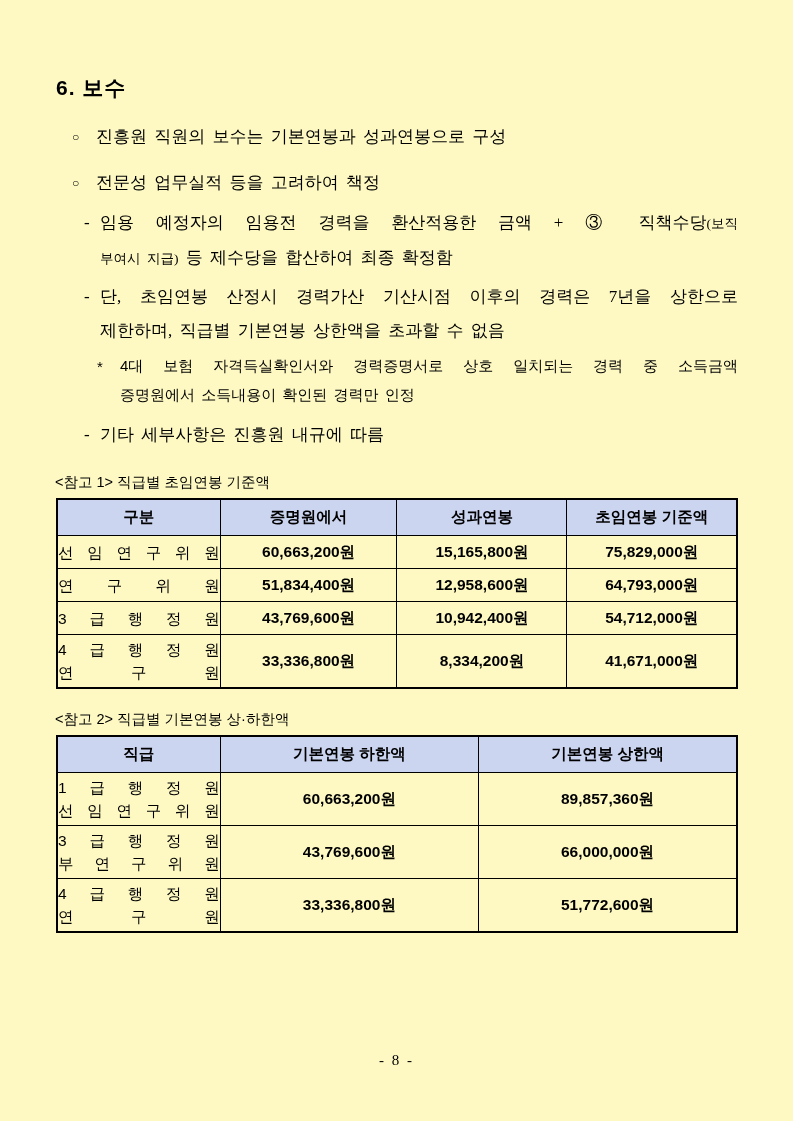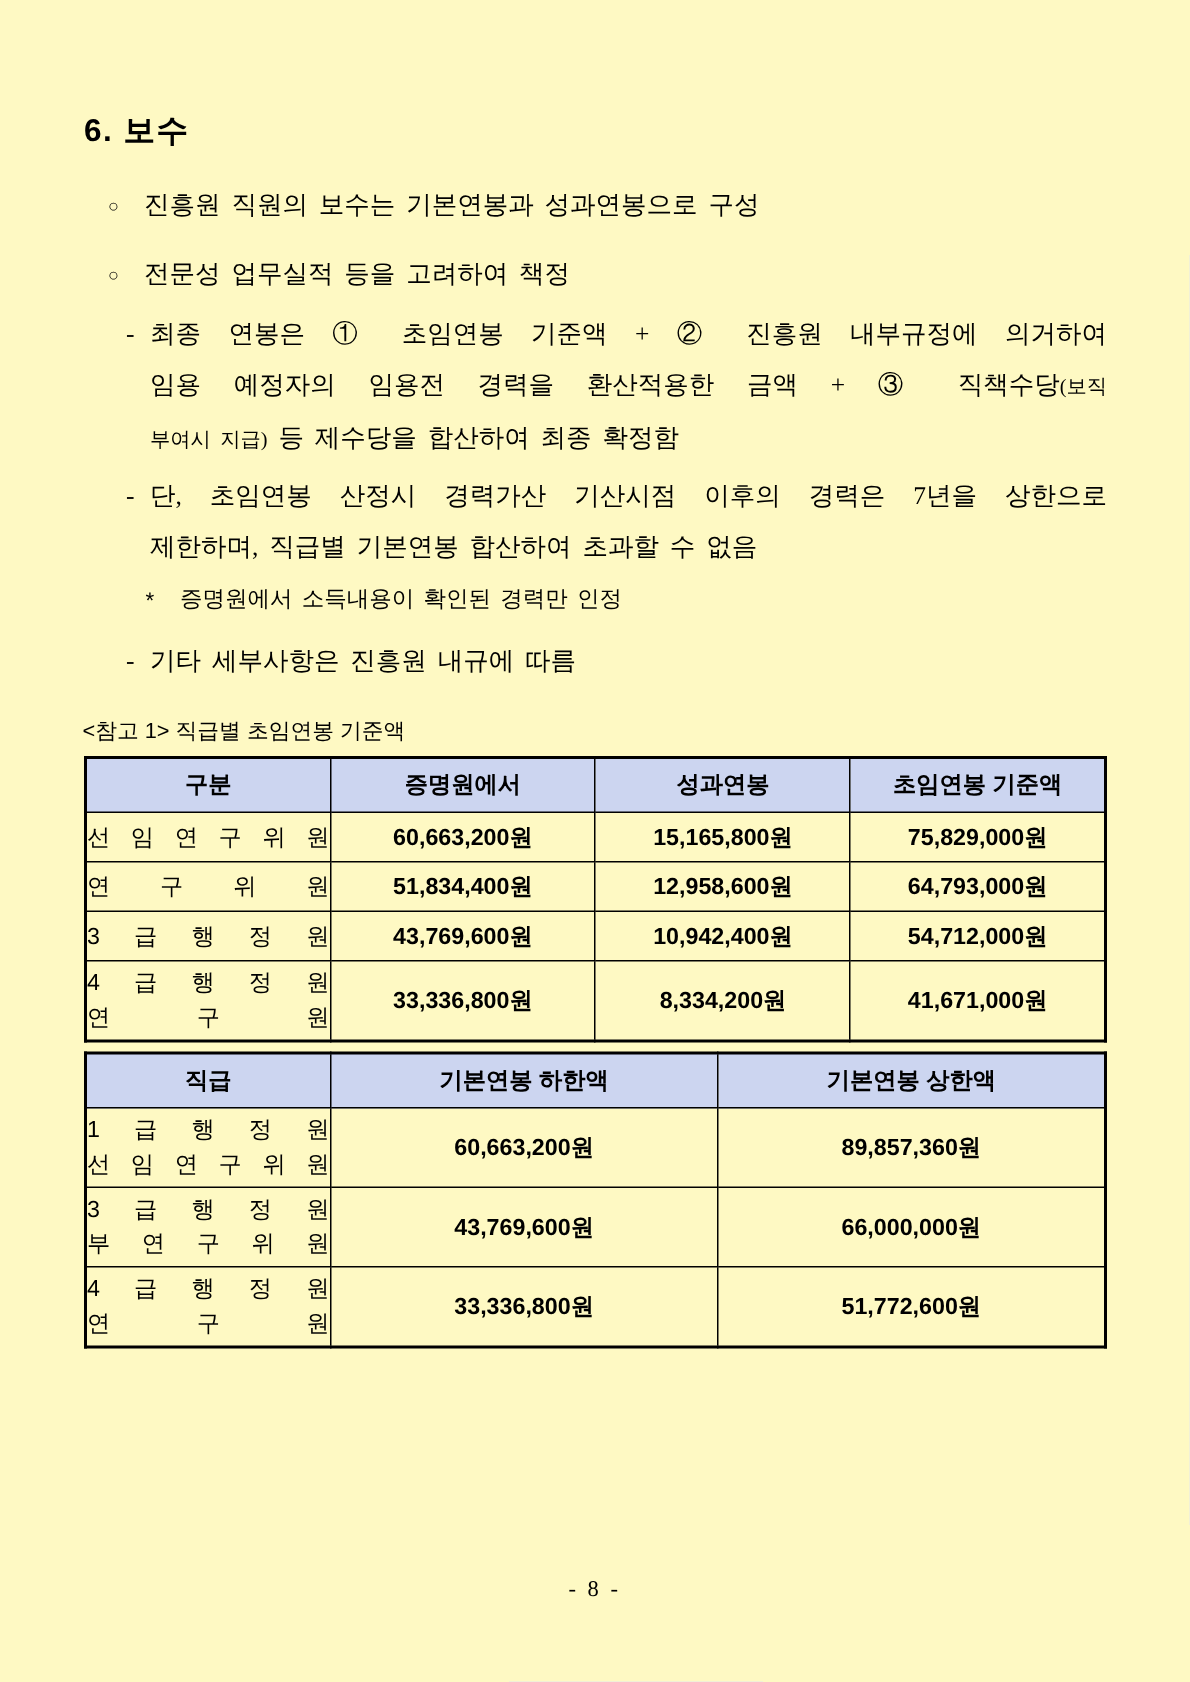--- a/index.html
+++ b/index.html
@@ -108,37 +108,37 @@
     <div class="para bullet b2">
       <span class="marker">○</span>
       <div class="text">
         <div class="line">전문성 업무실적 등을 고려하여 책정</div>
       </div>
     </div>
 
     <div class="para dash-item">
       <span class="marker">-</span>
       <div class="text">
-        <div class="line full">최종 연봉은 ① 초임연봉 기준액 + ② 진흥원 내부규정에 의거하여</div>
         <div class="line full"><span>임용 예정자의 임용전 경력을 환산적용한 금액 + ③ 직책수당</span><span class="small">(보직</span></div>
         <div class="line"><span class="small">부여시 지급)</span><span> 등 제수당을 합산하여 최종 확정함</span></div>
       </div>
     </div>
 
     <div class="para dash-item d2">
       <span class="marker">-</span>
       <div class="text">
         <div class="line full">단, 초임연봉 산정시 경력가산 기산시점 이후의 경력은 7년을 상한으로</div>
-        <div class="line">제한하며, 직급별 기본연봉 합산하여 초과할 수 없음</div>
+        <div class="line">제한하며, 직급별 기본연봉 상한액을 초과할 수 없음</div>
       </div>
     </div>
 
     <div class="para note-item">
       <span class="marker">*</span>
       <div class="text">
+        <div class="line full">4대 보험 자격득실확인서와 경력증명서로 상호 일치되는 경력 중 소득금액</div>
         <div class="line">증명원에서 소득내용이 확인된 경력만 인정</div>
       </div>
     </div>
 
     <div class="para dash-item d3">
       <span class="marker">-</span>
       <div class="text">
         <div class="line">기타 세부사항은 진흥원 내규에 따름</div>
       </div>
     </div>
@@ -190,20 +190,21 @@
             <div class="job-label">4 급 행 정 원</div>
             <div class="job-label">연 구 원</div>
           </td>
           <td class="amount">33,336,800원</td>
           <td class="amount">8,334,200원</td>
           <td class="amount">41,671,000원</td>
         </tr>
       </tbody>
     </table>
 
+    <div class="caption cap2">&lt;참고 2&gt; 직급별 기본연봉 상·하한액</div>
 
     <table class="ref-table t2">
       <colgroup>
         <col style="width:24%">
           <col style="width:38%">
           <col style="width:38%">
       </colgroup>
       <thead>
         <tr>
           <th>직급</th>

